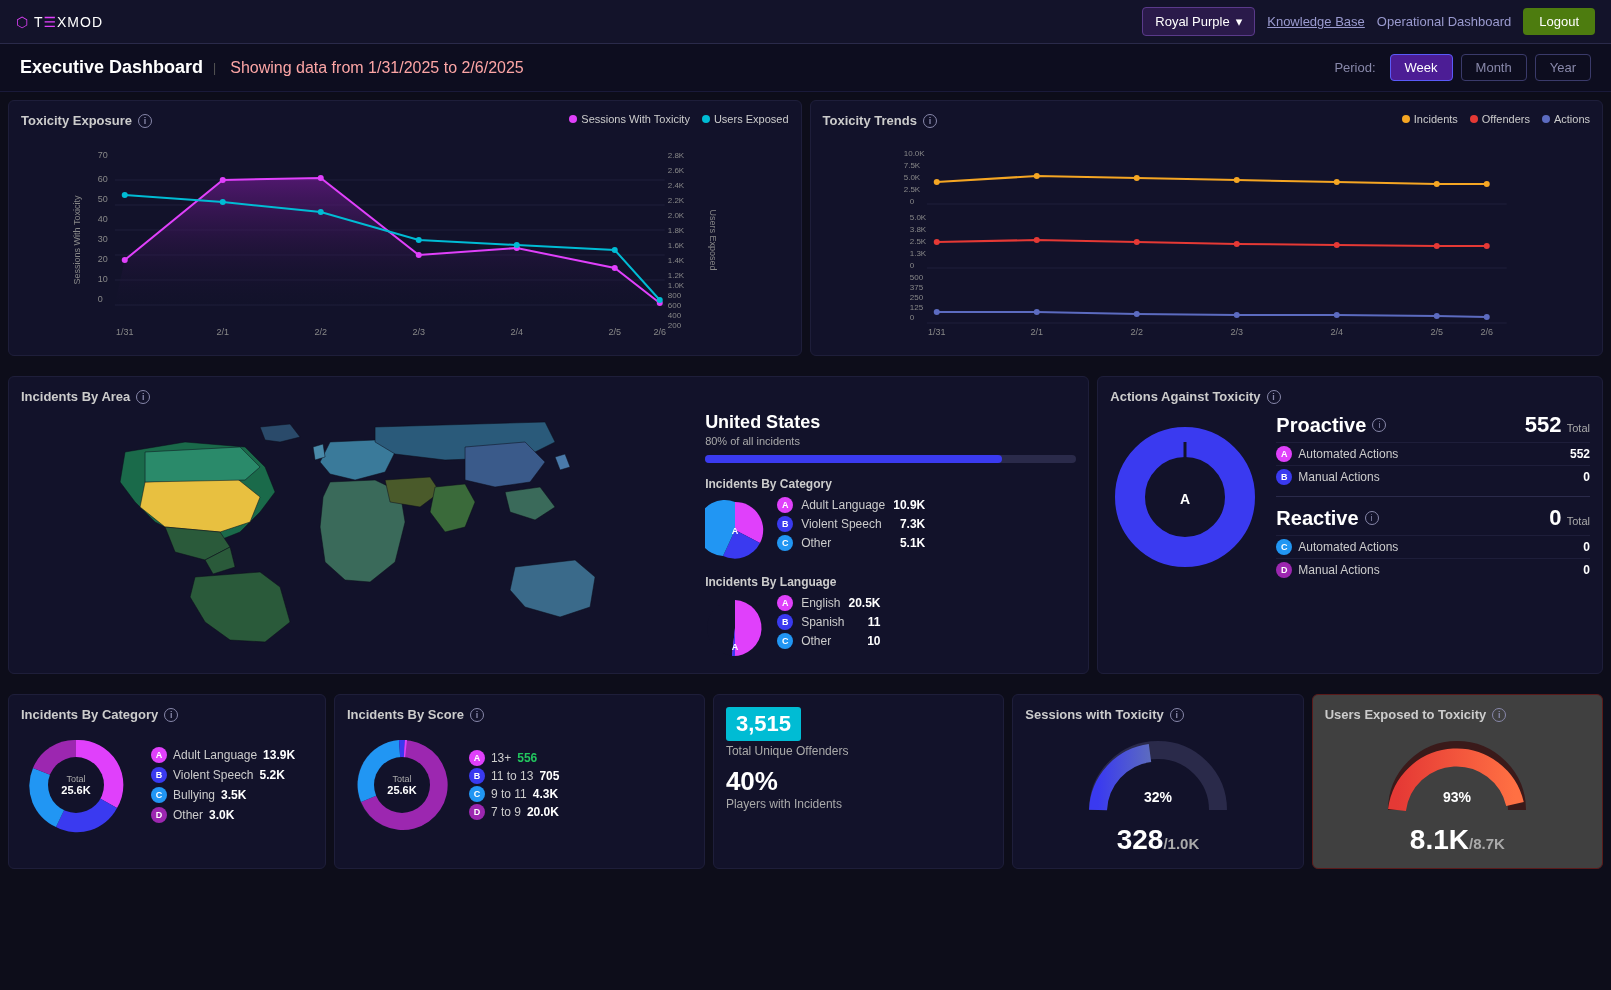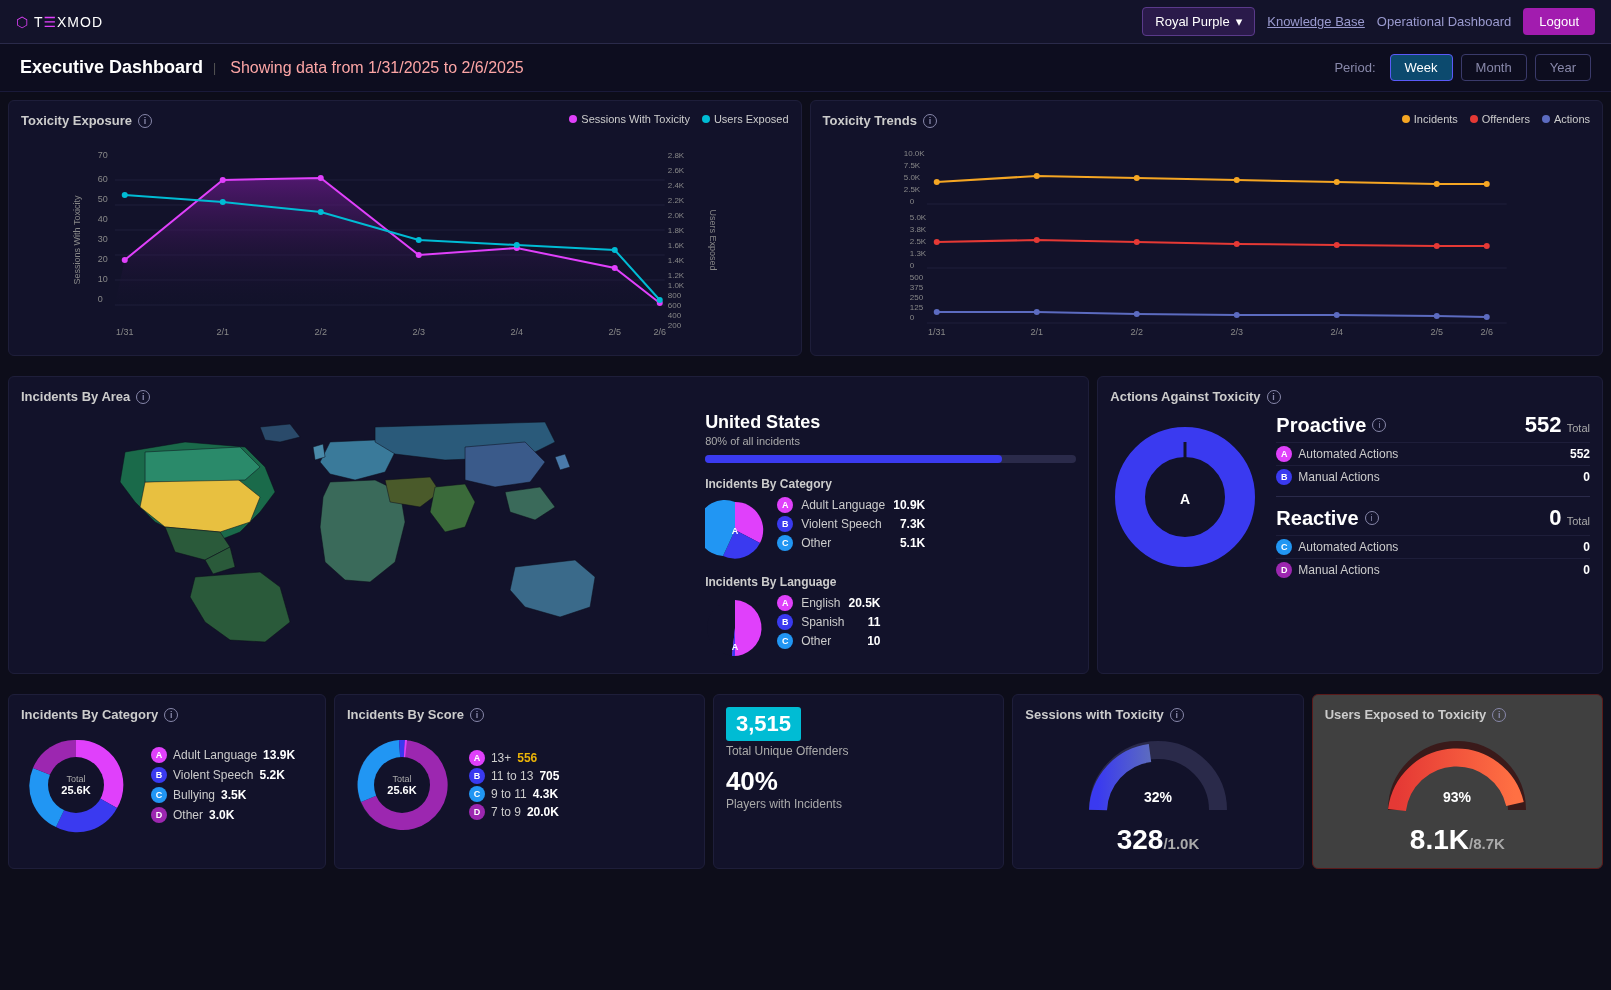--- a/index.html
+++ b/index.html
@@ -11,37 +11,37 @@
       display: flex; align-items: center; justify-content: space-between;
       padding: 0 16px; height: 44px; border-bottom: 1px solid #2a2a4a;
     }
     .navbar-right { display: flex; align-items: center; gap: 12px; }
     .navbar-dropdown {
       background: #2a1a4a; border: 1px solid #5a3a8a; color: #fff;
       padding: 6px 12px; border-radius: 4px; display: flex; align-items: center; gap: 6px; cursor: pointer; font-size: 13px;
     }
     .navbar-link { color: #9a9acf; font-size: 13px; text-decoration: underline; cursor: pointer; }
     .navbar-link-plain { color: #9a9acf; font-size: 13px; cursor: pointer; }
-    .navbar-logout { background: #a21caf; color: #fff; padding: 6px 16px; border-radius: 4px; font-size: 13px; cursor: pointer; border: none; }
+    .navbar-logout { background: #4d7c0f; color: #fff; padding: 6px 16px; border-radius: 4px; font-size: 13px; cursor: pointer; border: none; }
 
     
     .header-bar {
       background: #0d0d1f; padding: 10px 20px;
       display: flex; align-items: center; justify-content: space-between;
       border-bottom: 1px solid #1a1a3a;
     }
     .header-title { font-size: 18px; font-weight: 700; color: #fff; }
     .header-subtitle { color: #fca5a5; font-size: 16px; margin-left: 4px; }
     .period-controls { display: flex; align-items: center; gap: 8px; }
     .period-label { color: #8888aa; font-size: 13px; margin-right: 6px; }
     .period-btn {
       padding: 5px 14px; border-radius: 4px; cursor: pointer; font-size: 13px;
       border: 1px solid #3a3a6a; background: transparent; color: #8888aa;
     }
-    .period-btn.active { background: #0c4a6e; border-color: #5a5af8; color: #fff; }
+    .period-btn.active { background: #4c1d95; border-color: #5a5af8; color: #fff; }
 
     
     .dashboard { padding: 8px; display: flex; flex-direction: column; gap: 20px; }
 
     
     .card {
       background: #12122a; border: 1px solid #1e1e3a; border-radius: 6px; padding: 12px;
     }
 
     
@@ -554,21 +554,21 @@
 
           <path d="M55,55 L58,10 A45,45 0 0,1 60,10 Z" fill="#e040fb"></path>
           <circle cx="55" cy="55" r="28" fill="#12122a"></circle>
           <text x="55" y="52" fill="#aaa" font-size="9" text-anchor="middle">Total</text>
           <text x="55" y="64" fill="#fff" font-size="11" text-anchor="middle" font-weight="800">25.6K</text>
         </svg>
         <div class="score-list">
           <div class="score-row">
             <span class="badge badge-a">A</span>
             <span style="color:#ccc;">13+</span>
-            <span style="font-weight:700;color:#eab308;">556</span>
+            <span style="font-weight:700;color:#22c55e;">556</span>
           </div>
           <div class="score-row">
             <span class="badge badge-b">B</span>
             <span style="color:#ccc;">11 to 13</span>
             <span style="font-weight:700;color:#fff;">705</span>
           </div>
           <div class="score-row">
             <span class="badge badge-c">C</span>
             <span style="color:#ccc;">9 to 11</span>
             <span style="font-weight:700;color:#fff;">4.3K</span>

